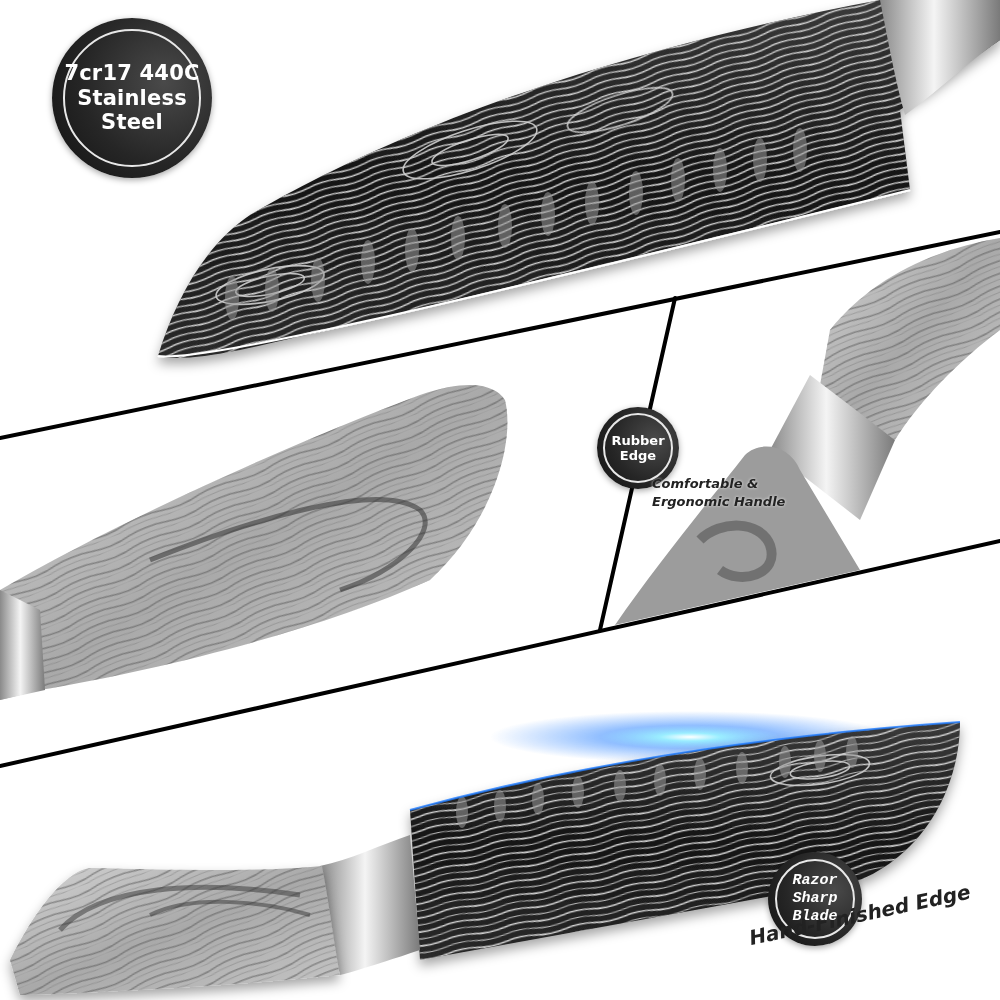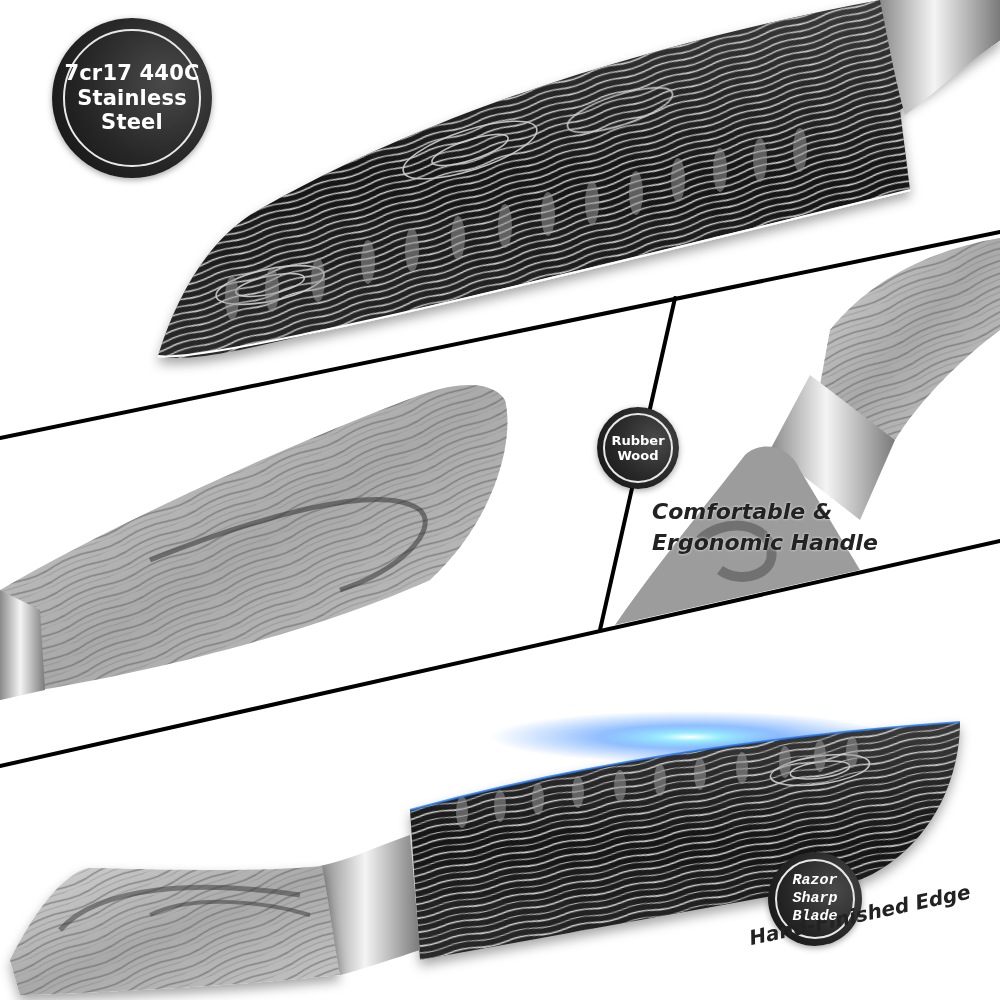--- a/index.html
+++ b/index.html
@@ -22,21 +22,21 @@
   .badge-steel .lines { font-size: 21px; letter-spacing: 0.2px; }
 
   .badge-wood { left: 597px; top: 407px; width: 82px; height: 82px; }
   .badge-wood .lines { font-size: 13px; }
 
   .badge-razor { left: 768px; top: 852px; width: 94px; height: 94px; font-family: Liberation Mono, monospace; }
   .badge-razor .lines { font-size: 15px; font-style: italic; }
 
   .caption { position: absolute; color: #222; font-weight: bold; font-style: italic; }
   .caption span { display: block; }
-  .caption-handle { left: 652px; top: 496px; font-size: 22px; line-height: 1.42;
+  .caption-handle { left: 652px; top: 475px; font-size: 13px; line-height: 1.42;
                     text-shadow: 0 0 3px rgba(255,255,255,0.85); }
   .caption-edge { left: 752px; top: 926px; font-size: 20px; transform: rotate(-12deg);
                   transform-origin: left bottom; white-space: nowrap; }
 </style>
 </head>
 <body>
 
 <div class="stage">
 
   <svg class="scene" viewBox="0 0 1000 1000">
@@ -179,21 +179,21 @@
     <div class="lines">
       <span>7cr17 440C</span>
       <span>Stainless</span>
       <span>Steel</span>
     </div>
   </div>
 
   <div class="badge badge-wood">
     <div class="lines">
       <span>Rubber</span>
-      <span>Wood</span>
+      <span>Edge</span>
     </div>
   </div>
 
   <div class="caption caption-handle">
     <span>Comfortable &amp;</span>
     <span>Ergonomic Handle</span>
   </div>
 
   <div class="badge badge-razor">
     <div class="lines">

